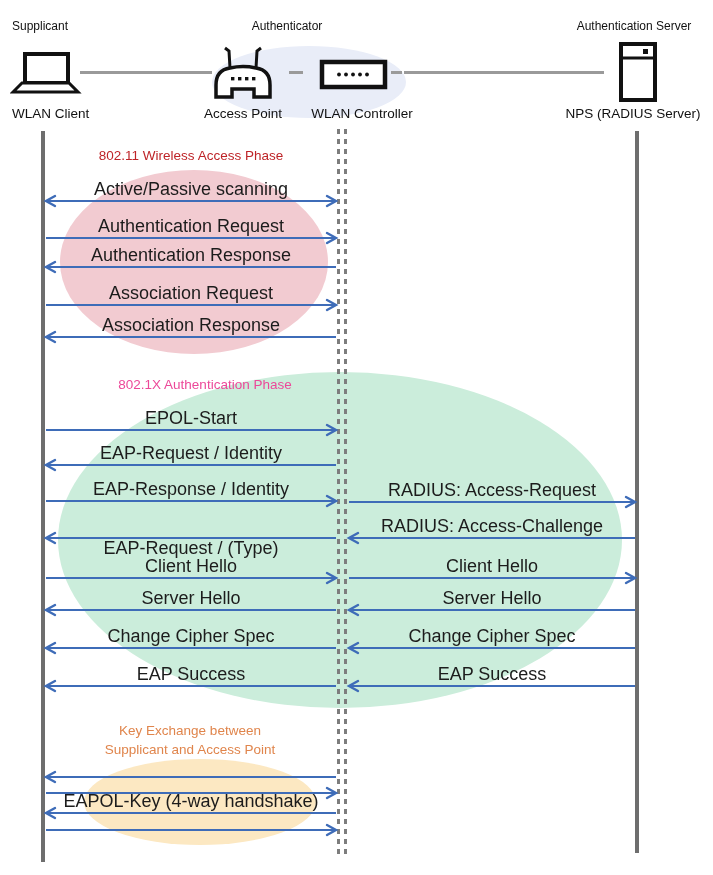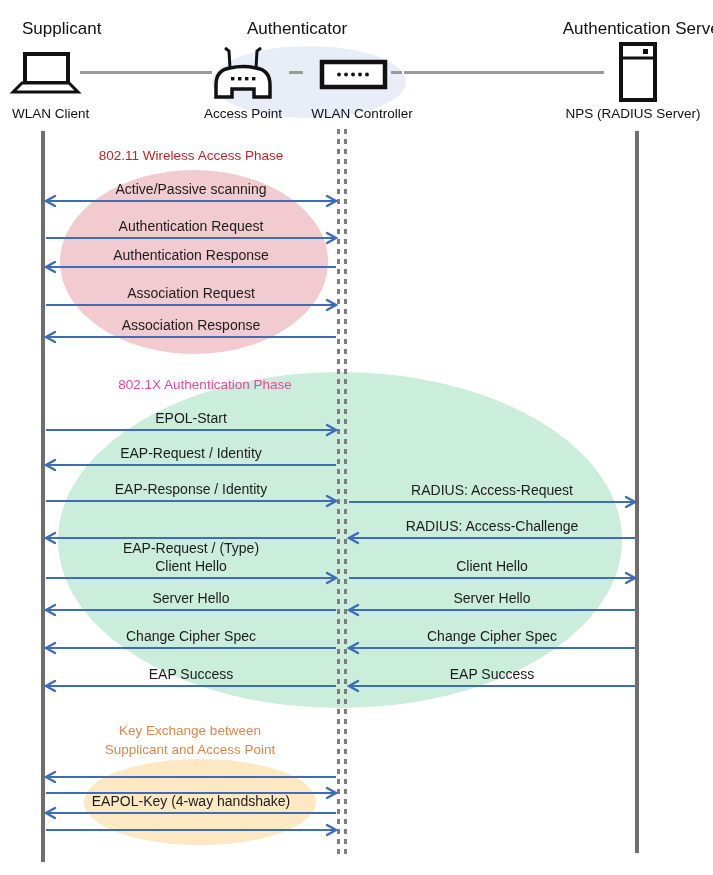--- a/index.html
+++ b/index.html
@@ -1,38 +1,38 @@
 <!DOCTYPE html>
 <html><head>
 <meta charset="utf-8">
 <style>
   html,body{margin:0;padding:0;background:#ffffff;}
   .canvas{position:relative;width:713px;height:875px;background:#fff;overflow:hidden;
           font-family:"Liberation Sans",sans-serif;color:#1f1f1f;}
   
-  .role-label{position:absolute;top:19px;font-size:17px;color:#111;z-index:4;margin-left:10px;}
+  .role-label{position:absolute;top:19px;font-size:12px;color:#111;z-index:4;}
   .dev-label{position:absolute;top:106px;font-size:13.5px;color:#111;z-index:4;}
   .center{text-align:center;}
   .conn{position:absolute;height:3px;background:#9a9a9a;z-index:2;}
   .top-ellipse{position:absolute;left:212px;top:46px;width:194px;height:72px;border-radius:50%;z-index:1;}
   .icon-svg{position:absolute;z-index:3;}
   
   .lifeline{position:absolute;z-index:3;}
   .lifeline.solid{width:4px;background:#6e6e6e;}
   .lifeline.dashed{width:3.5px;background:repeating-linear-gradient(to bottom,#7d7d7d 0 5px,transparent 5px 10px);}
   
   .phase-ellipse{position:absolute;border-radius:50%;z-index:1;}
   .ellipse-1{left:60px;top:170px;width:268px;height:184px;}
   .ellipse-2{left:58px;top:372px;width:564px;height:336px;}
   .ellipse-3{left:84px;top:759px;width:232px;height:86px;}
   
   .phase-title{position:absolute;font-size:13.5px;width:300px;text-align:center;z-index:4;line-height:19px;}
   
   #arrow-layer{position:absolute;left:0;top:0;width:713px;height:875px;z-index:4;pointer-events:none;}
-  .msg-label{position:absolute;height:16px;line-height:16px;font-size:14px;text-align:center;color:#1c1c1c;z-index:4;white-space:nowrap;}
+  .msg-label{position:absolute;height:16px;line-height:16px;font-size:18px;text-align:center;color:#1c1c1c;z-index:4;white-space:nowrap;}
 </style>
 </head>
 <body>
 
 <div class="canvas">
 
   <div class="role-label" style="left:12px;">Supplicant</div>
   <div class="role-label center" style="left:187px;width:200px;">Authenticator</div>
   <div class="role-label center" style="left:534px;width:200px;">Authentication Server</div>
 

